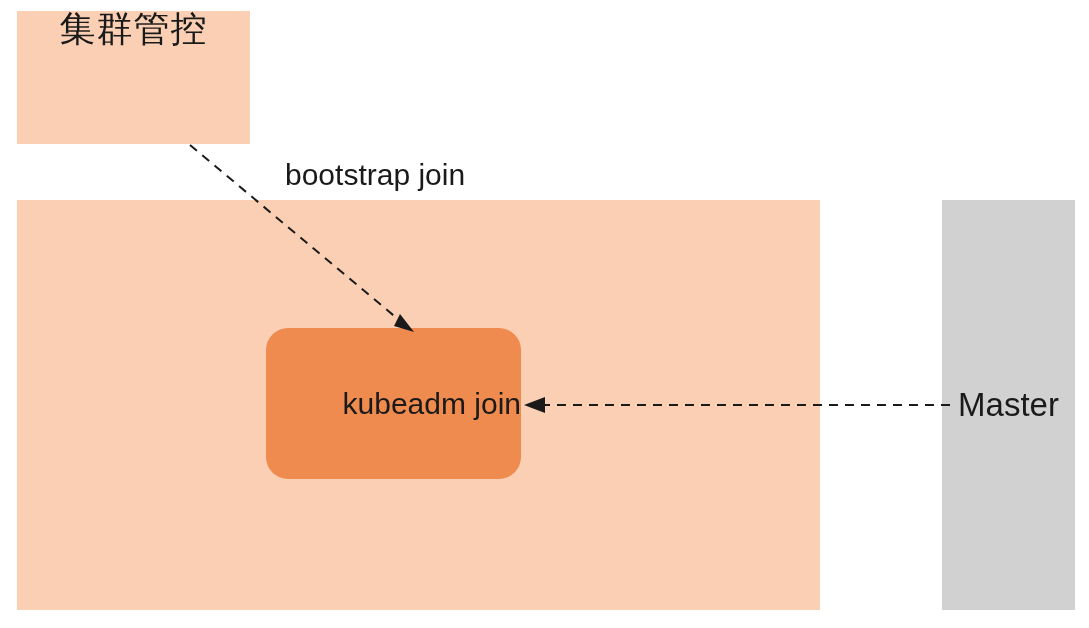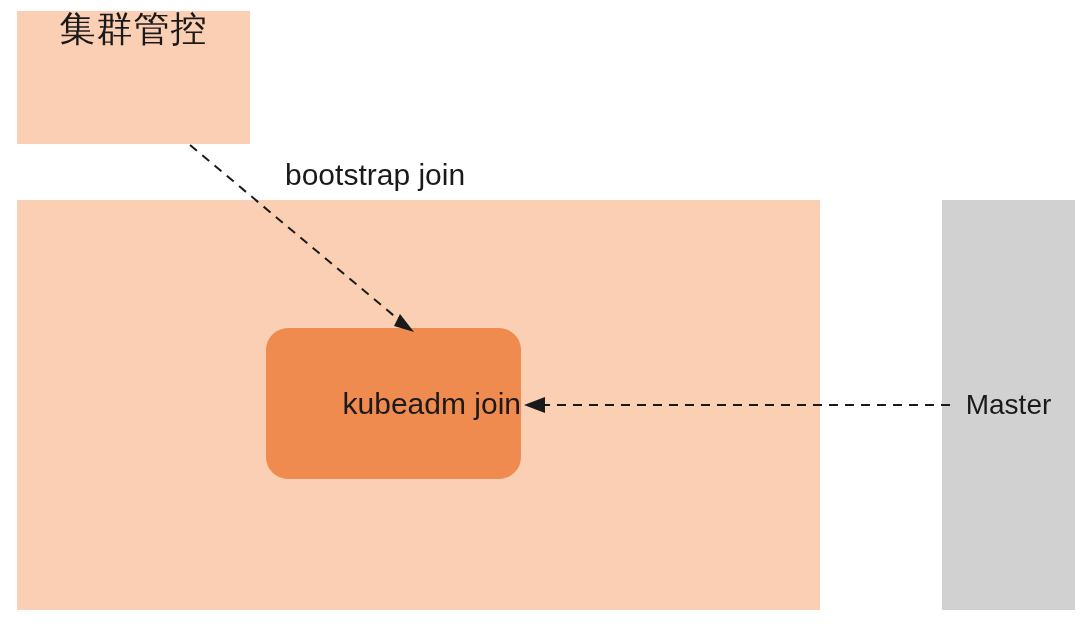--- a/index.html
+++ b/index.html
@@ -52,21 +52,21 @@
     left: 942px;
     top: 200px;
     width: 133px;
     height: 410px;
     background: #D1D1D1;
     display: flex;
     align-items: center;
     justify-content: center;
   }
   #box-master .label {
-    font-size: 28px;
+    font-size: 33px;
     color: #1a1a1a;
     white-space: nowrap;
   }
   
   #box-kubeadm-join {
     left: 266px;
     top: 320px;
     width: 255px;
     height: 151px;
     background: #F08B4F;

